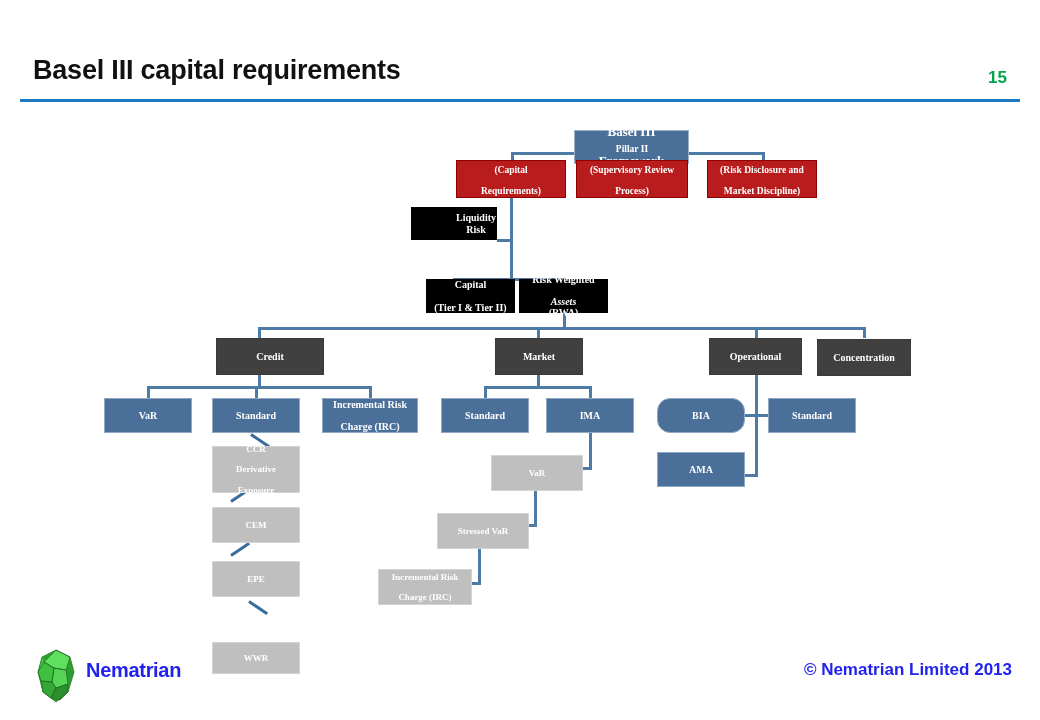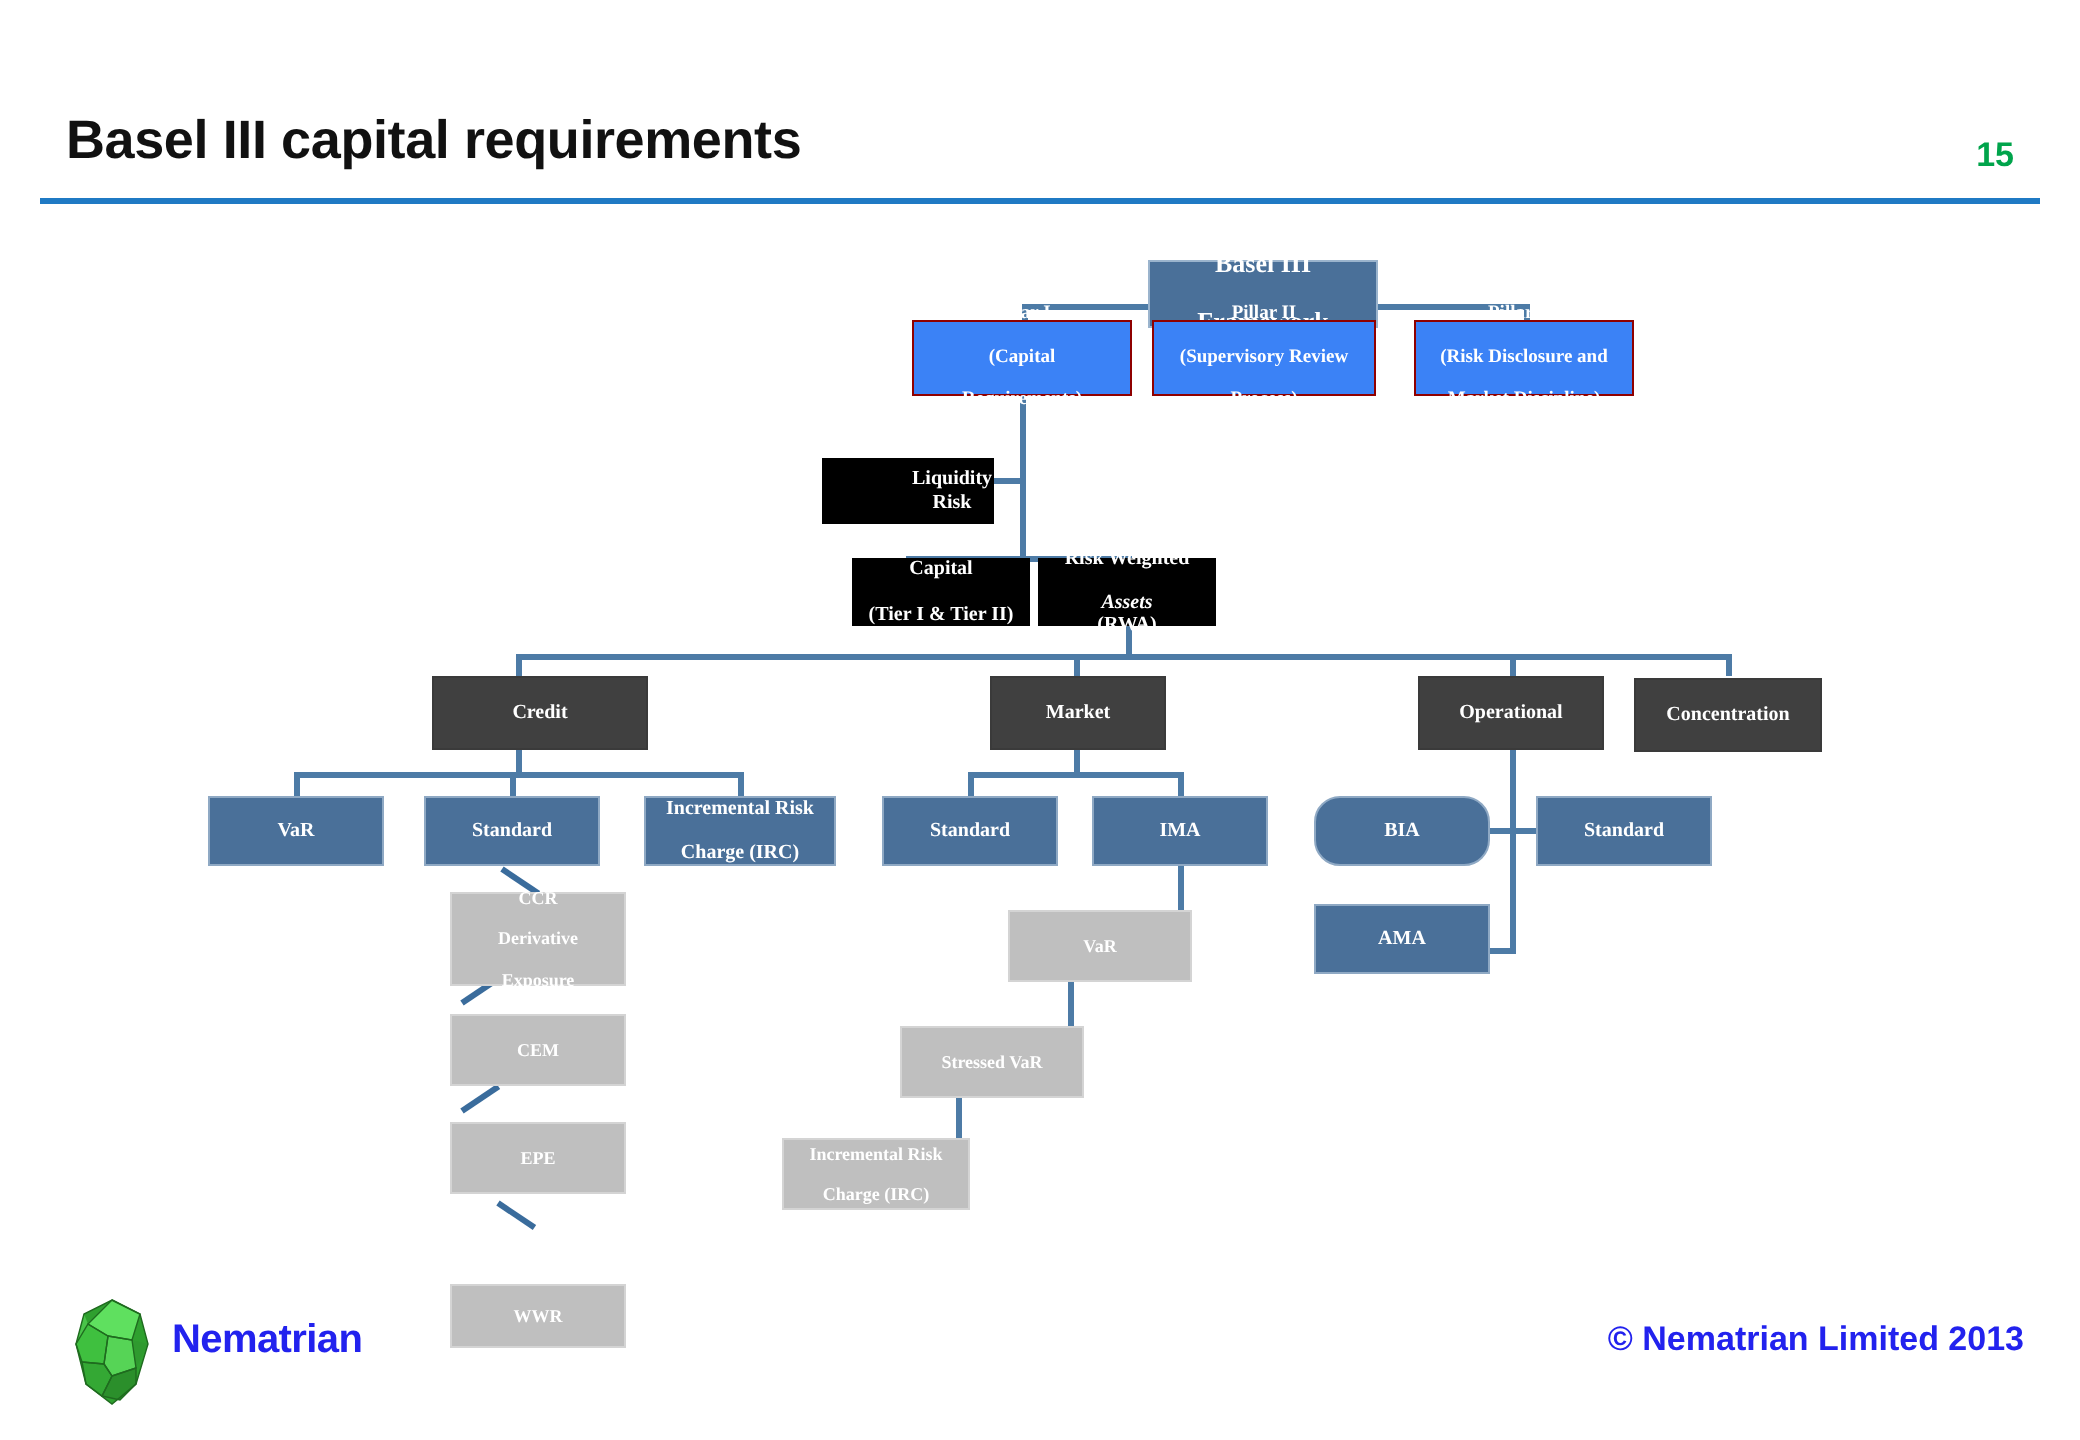--- a/index.html
+++ b/index.html
@@ -55,25 +55,25 @@
     text-align:center;
     color:#ffffff;
     font-weight:bold;
     line-height:1.12;
     font-family:"Liberation Serif", serif;
     z-index:5;
   }
   .node span{display:block;width:100%;}
 
   .n-blue   { background:#4a7099; border:1px solid #9bb4cd; font-size:11px; }
-  .n-red    { background:#3b82f6; border:1px solid #8f0000; font-size:9.5px; }
+  .n-red    { background:#b91c1c; border:1px solid #8f0000; font-size:9.5px;align-items:flex-end; }
   .n-black  { background:#000000; border:1px solid #000000; font-size:10px; }
   .n-dark   { background:#404040; border:1px solid #3a3a3a; font-size:10px; }
   .n-mid    { background:#4a7099; border:1px solid #8fa9c4; font-size:10px; }
-  .n-gray   { background:#bfbfbf; border:1px solid #d4d4d4; font-size:9px;margin-left:13px; }
+  .n-gray   { background:#bfbfbf; border:1px solid #d4d4d4; font-size:9px; }
 
   .n-top    { font-size:13px; }
   .ital{font-style:italic;}
 
   
   .ln{position:absolute;background:#4d7ba6;z-index:1;}
   .lh{height:3px;}
   .lv{width:3px;}
   .diag{position:absolute;z-index:1;height:3px;background:#3a6c9c;transform-origin:0 50%;}
 </style>
@@ -158,21 +158,21 @@
     </span>
   </div>
   <div class="node n-red" style="left:707px;top:160px;width:110px;height:38px;">
     <span>
       <span>Pillar III</span><br>
       <span>(Risk Disclosure and</span><br>
       <span>Market Discipline)</span>
     </span>
   </div>
 
-  <div class="node n-black" style="left:411px;top:229px;width:86px;height:33px;padding-left:44px;">
+  <div class="node n-black" style="left:411px;top:207px;width:86px;height:33px;padding-left:44px;">
     <span>Liquidity Risk</span>
   </div>
   <div class="node n-black" style="left:409px;top:279px;width:89px;height:34px;margin-left:17px;">
     <span>
       <span>Capital</span><br>
       <span>(Tier I &amp; Tier II)</span>
     </span>
   </div>
   <div class="node n-black" style="left:519px;top:279px;width:89px;height:34px;">
     <span>

